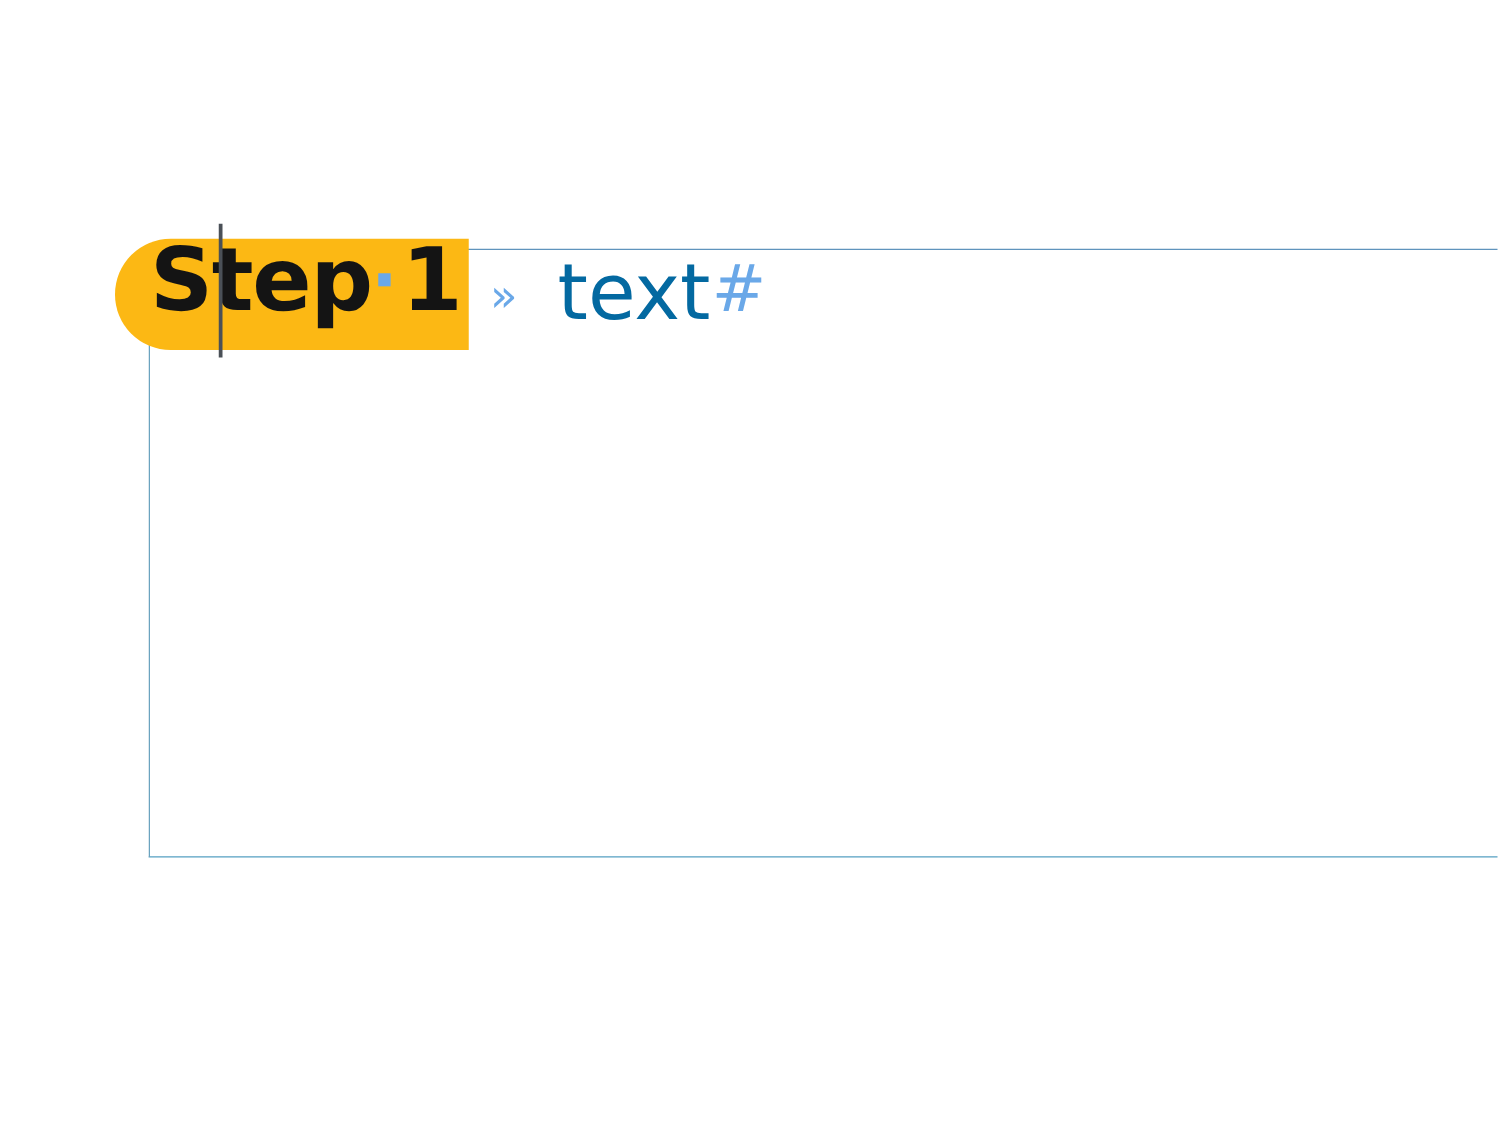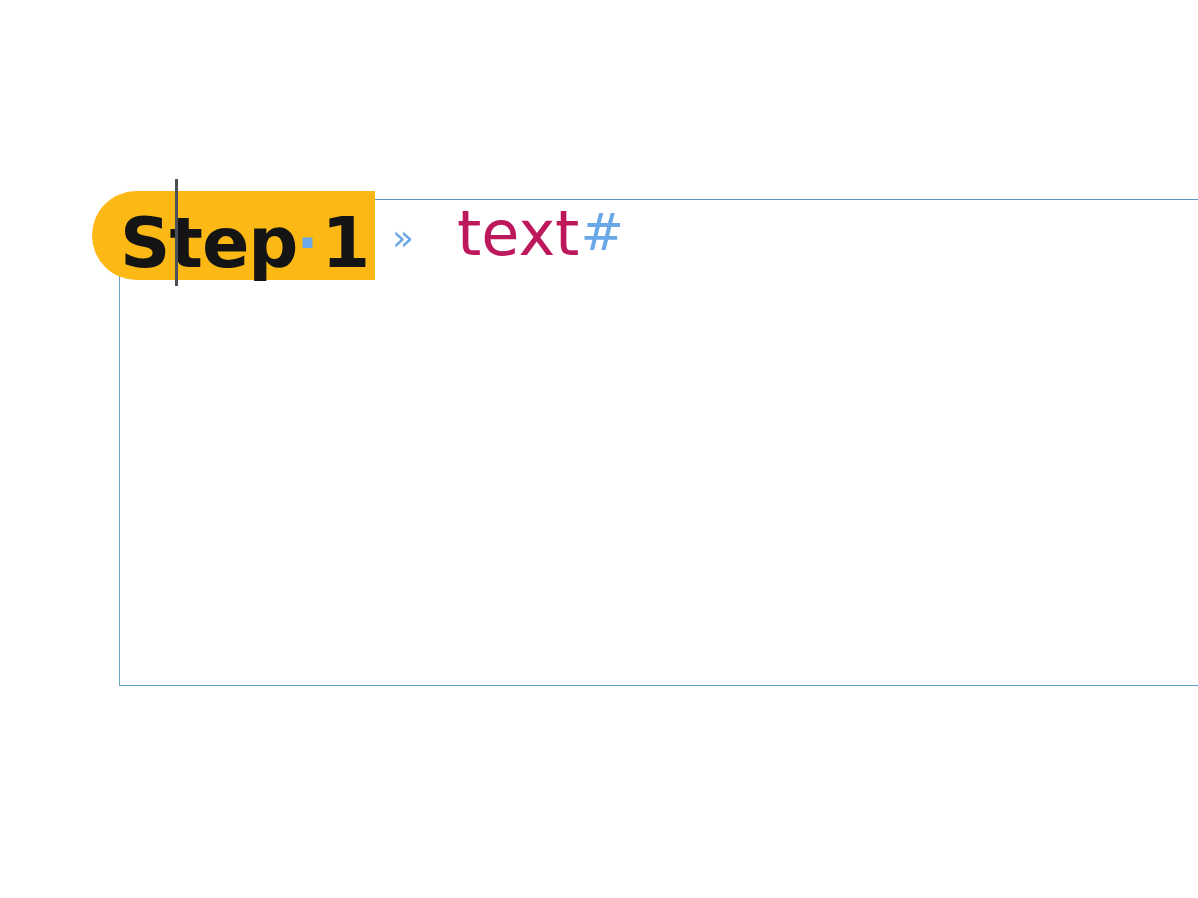--- a/index.html
+++ b/index.html
@@ -49,21 +49,21 @@
   }
 
   
   .step-chip {
     position: absolute;
     left: 92px;
     top: 13px;
     height: 89px;
     padding: 0 6px 0 28px;
     display: flex;
-    align-items: flex-end;
+    align-items: flex-start;
     background: #fcb814;
     border-radius: 46px 0 0 46px;
     box-sizing: border-box;
     white-space: nowrap;
   }
   .step-label {
     font-family: "DejaVu Sans", sans-serif;
     font-weight: 700;
     font-size: 70px;
     line-height: 1;
@@ -111,22 +111,22 @@
     font-size: 36px;
     line-height: 1;
     color: #6aa8e8;
     position: relative;
     top: 2px;
   }
   .body-text {
     font-family: "DejaVu Sans", sans-serif;
     font-size: 62px;
     line-height: 1;
-    color: #be185d;
-    margin-left: 43px;
+    color: #0369a1;
+    margin-left: 32px;
     position: relative;
     top: -2px;
   }
   .anchor-hash {
     font-family: "DejaVu Sans", sans-serif;
     font-size: 52px;
     line-height: 1;
     color: #6aa8e8;
     position: relative;
     top: -4px;

